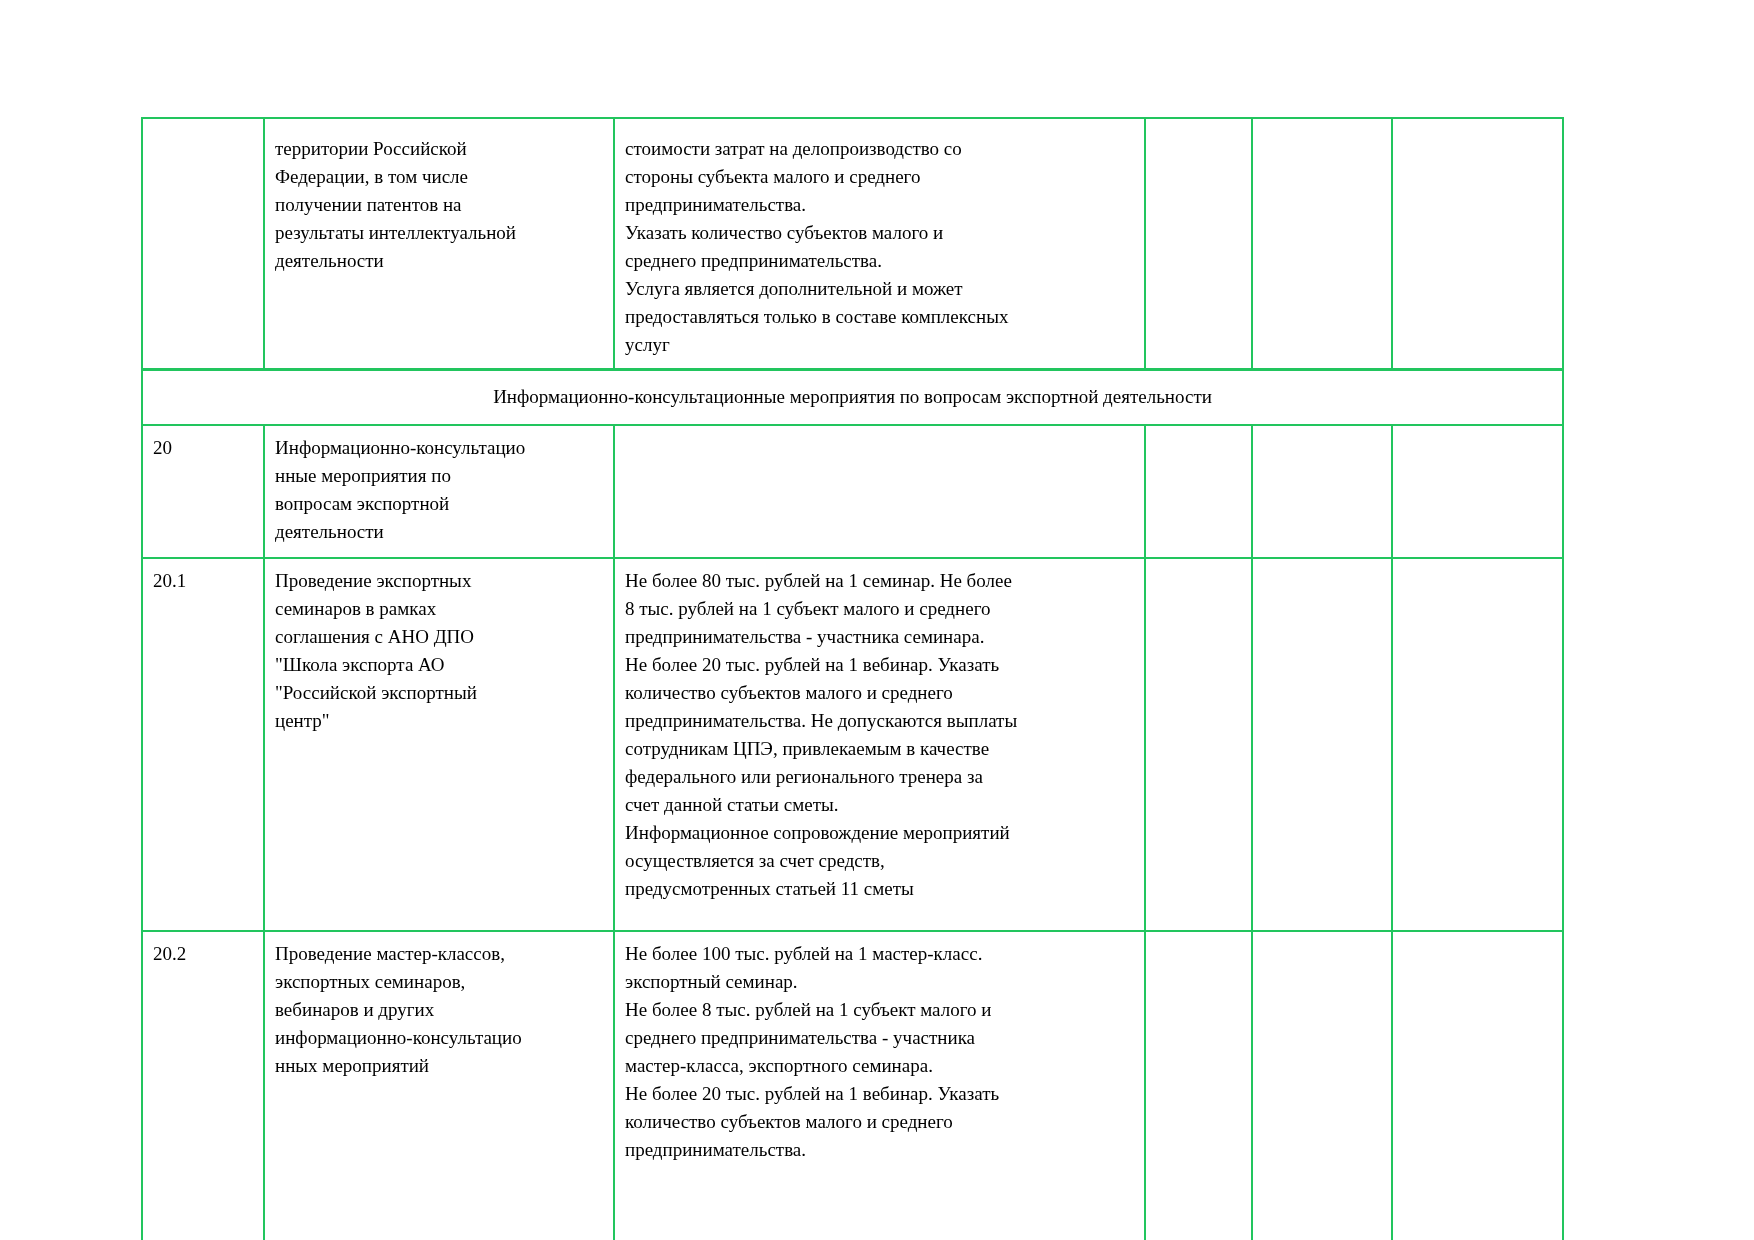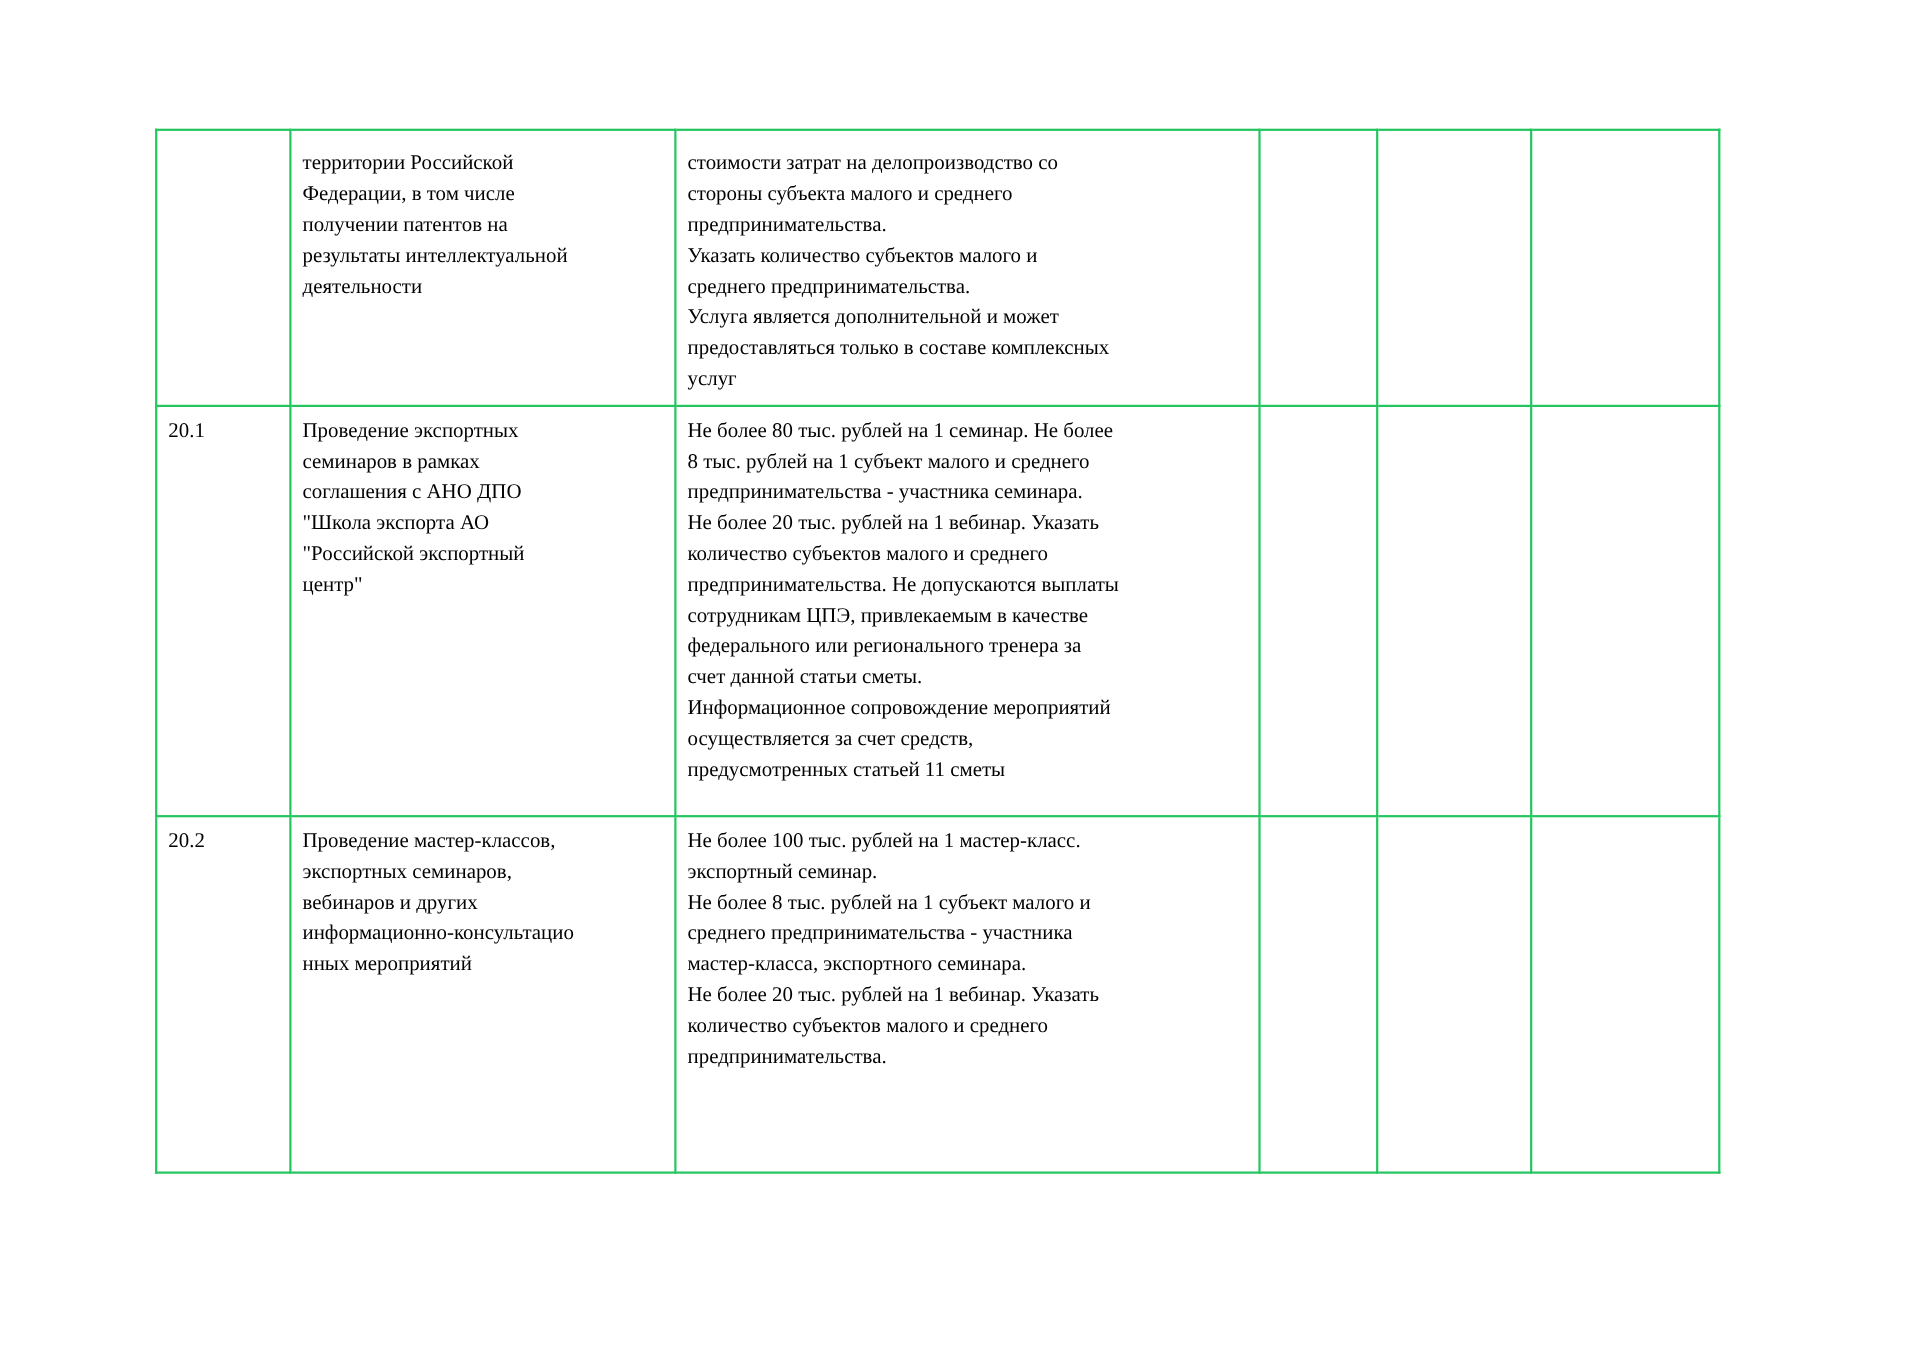--- a/index.html
+++ b/index.html
@@ -79,20 +79,34 @@
 предпринимательства.
 Указать количество субъектов малого и
 среднего предпринимательства.
 Услуга является дополнительной и может
 предоставляться только в составе комплексных
 услуг</td>
         <td></td>
         <td></td>
         <td></td>
       </tr>
+      <tr class="row-section">
+        <td colspan="6">Информационно-консультационные мероприятия по вопросам экспортной деятельности</td>
+      </tr>
+      <tr class="row-20">
+        <td>20</td>
+        <td>Информационно-консультацио
+нные мероприятия по
+вопросам экспортной
+деятельности</td>
+        <td></td>
+        <td></td>
+        <td></td>
+        <td></td>
+      </tr>
       <tr class="row-201">
         <td>20.1</td>
         <td>Проведение экспортных
 семинаров в рамках
 соглашения с АНО ДПО
 "Школа экспорта АО
 "Российской экспортный
 центр"</td>
         <td>Не более 80 тыс. рублей на 1 семинар. Не более
 8 тыс. рублей на 1 субъект малого и среднего

